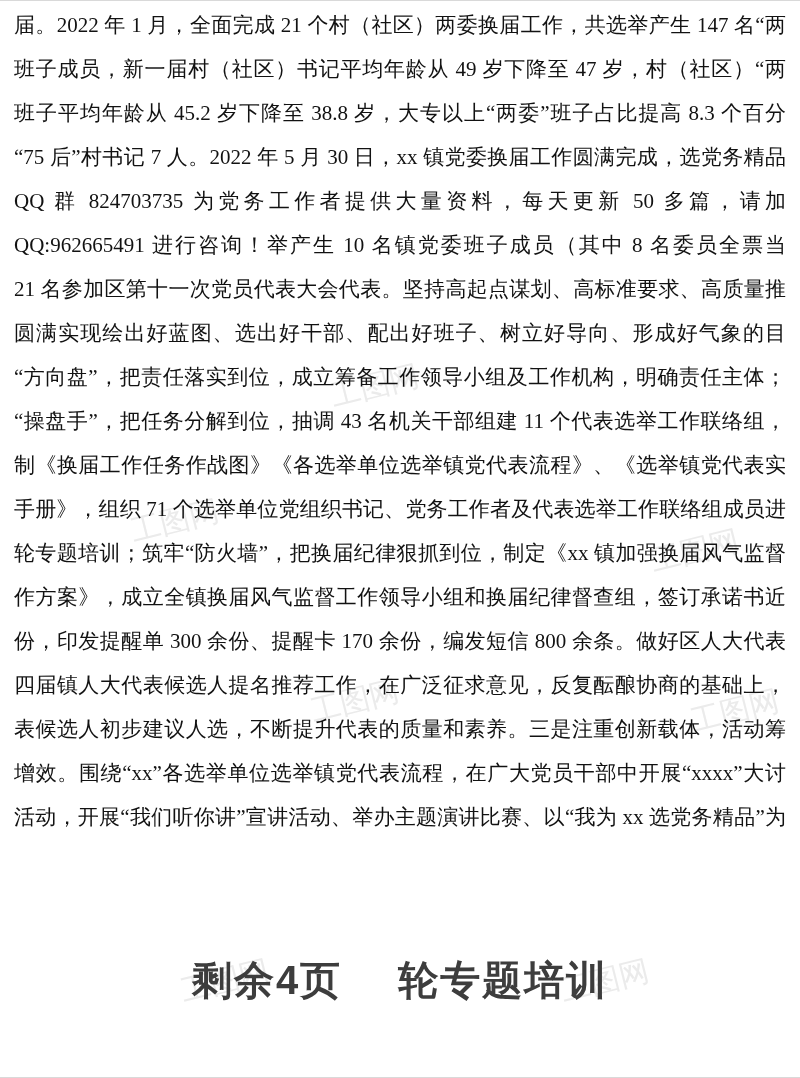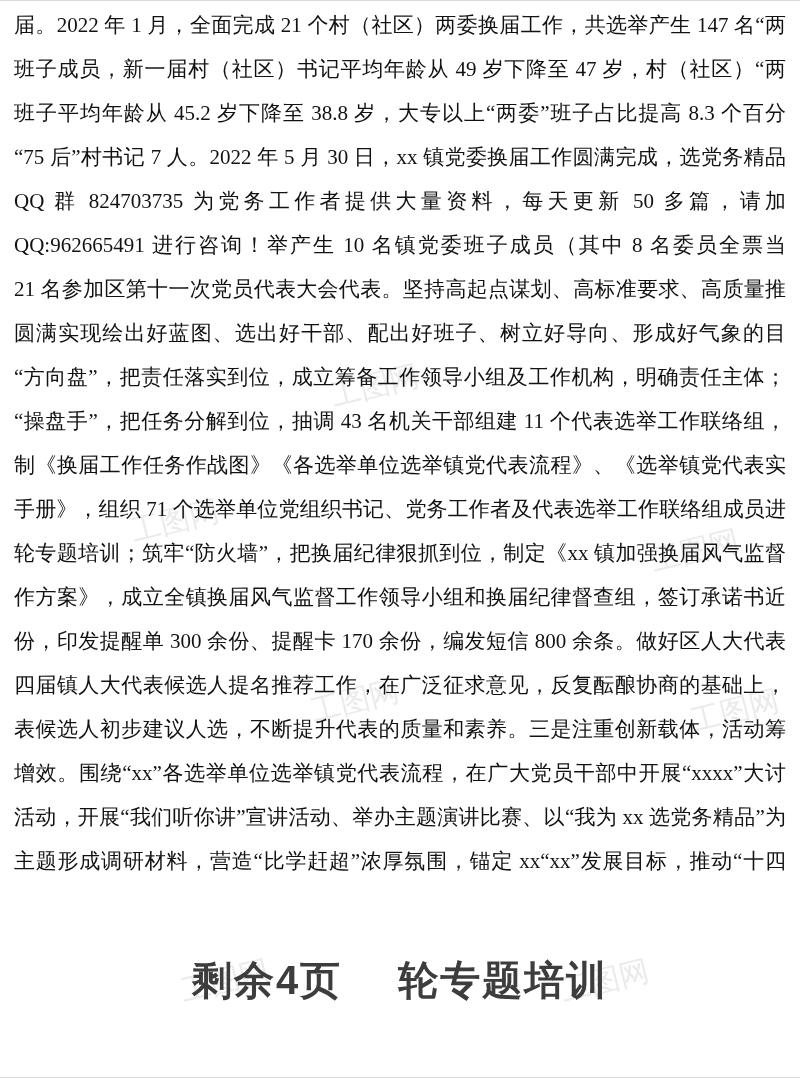--- a/index.html
+++ b/index.html
@@ -90,20 +90,19 @@
     <div class="doc-line">“操盘手”，把任务分解到位，抽调 43 名机关干部组建 11 个代表选举工作联络组，编</div>
     <div class="doc-line">制《换届工作任务作战图》《各选举单位选举镇党代表流程》、《选举镇党代表实务操作</div>
     <div class="doc-line">手册》，组织 71 个选举单位党组织书记、党务工作者及代表选举工作联络组成员进行多</div>
     <div class="doc-line">轮专题培训；筑牢“防火墙”，把换届纪律狠抓到位，制定《xx 镇加强换届风气监督工</div>
     <div class="doc-line">作方案》，成立全镇换届风气监督工作领导小组和换届纪律督查组，签订承诺书近 600</div>
     <div class="doc-line">份，印发提醒单 300 余份、提醒卡 170 余份，编发短信 800 余条。做好区人大代表和第</div>
     <div class="doc-line">四届镇人大代表候选人提名推荐工作，在广泛征求意见，反复酝酿协商的基础上，提出代</div>
     <div class="doc-line">表候选人初步建议人选，不断提升代表的质量和素养。三是注重创新载体，活动筹办提质</div>
     <div class="doc-line">增效。围绕“xx”各选举单位选举镇党代表流程，在广大党员干部中开展“xxxx”大讨论</div>
     <div class="doc-line">活动，开展“我们听你讲”宣讲活动、举办主题演讲比赛、以“我为 xx 选党务精品”为</div>
-    <div class="doc-line">主题形成调研材料，营造“比学赶超”浓厚氛围，锚定 xx“xx”发展目标，推动“十四</div>
   </div>
 
   <div class="footer-banner">
     <span class="remaining">剩余4页</span><span>轮专题培训</span>
   </div>
 
 </div>
 
 </body></html>

